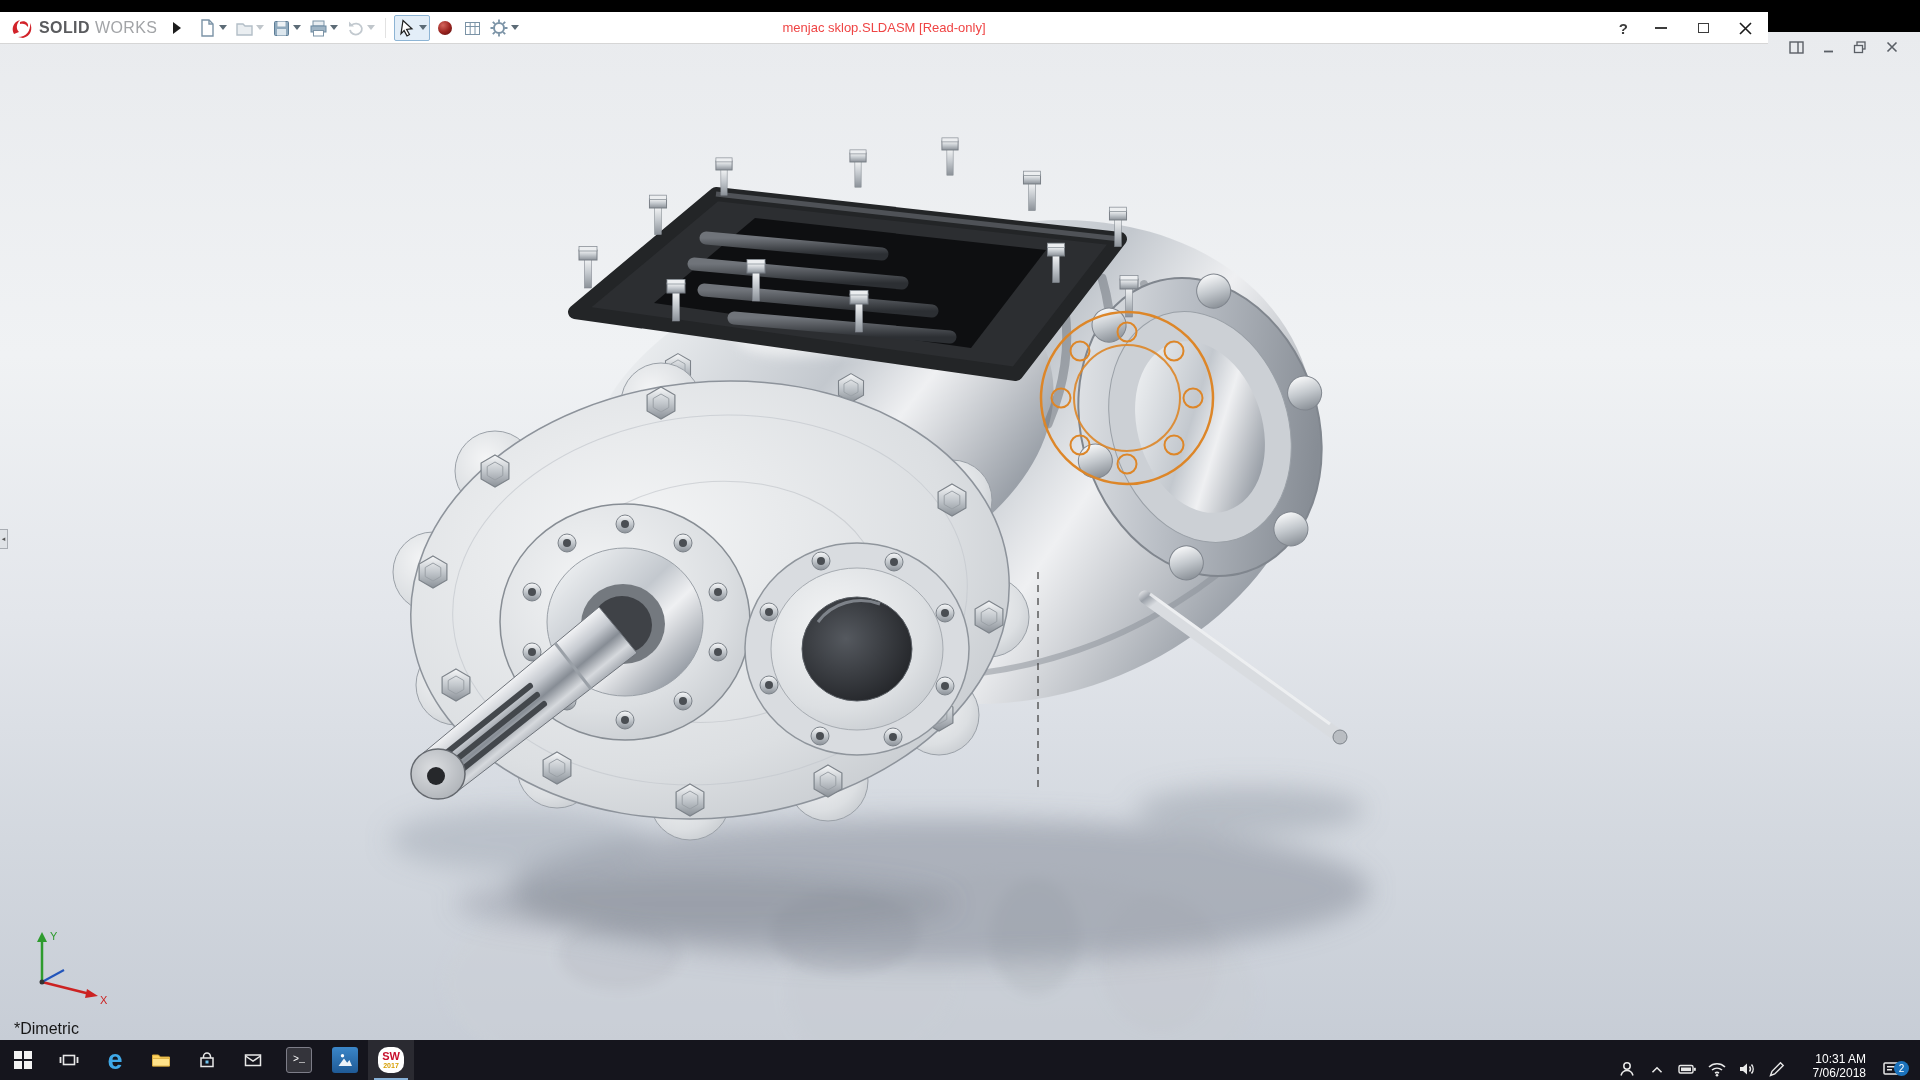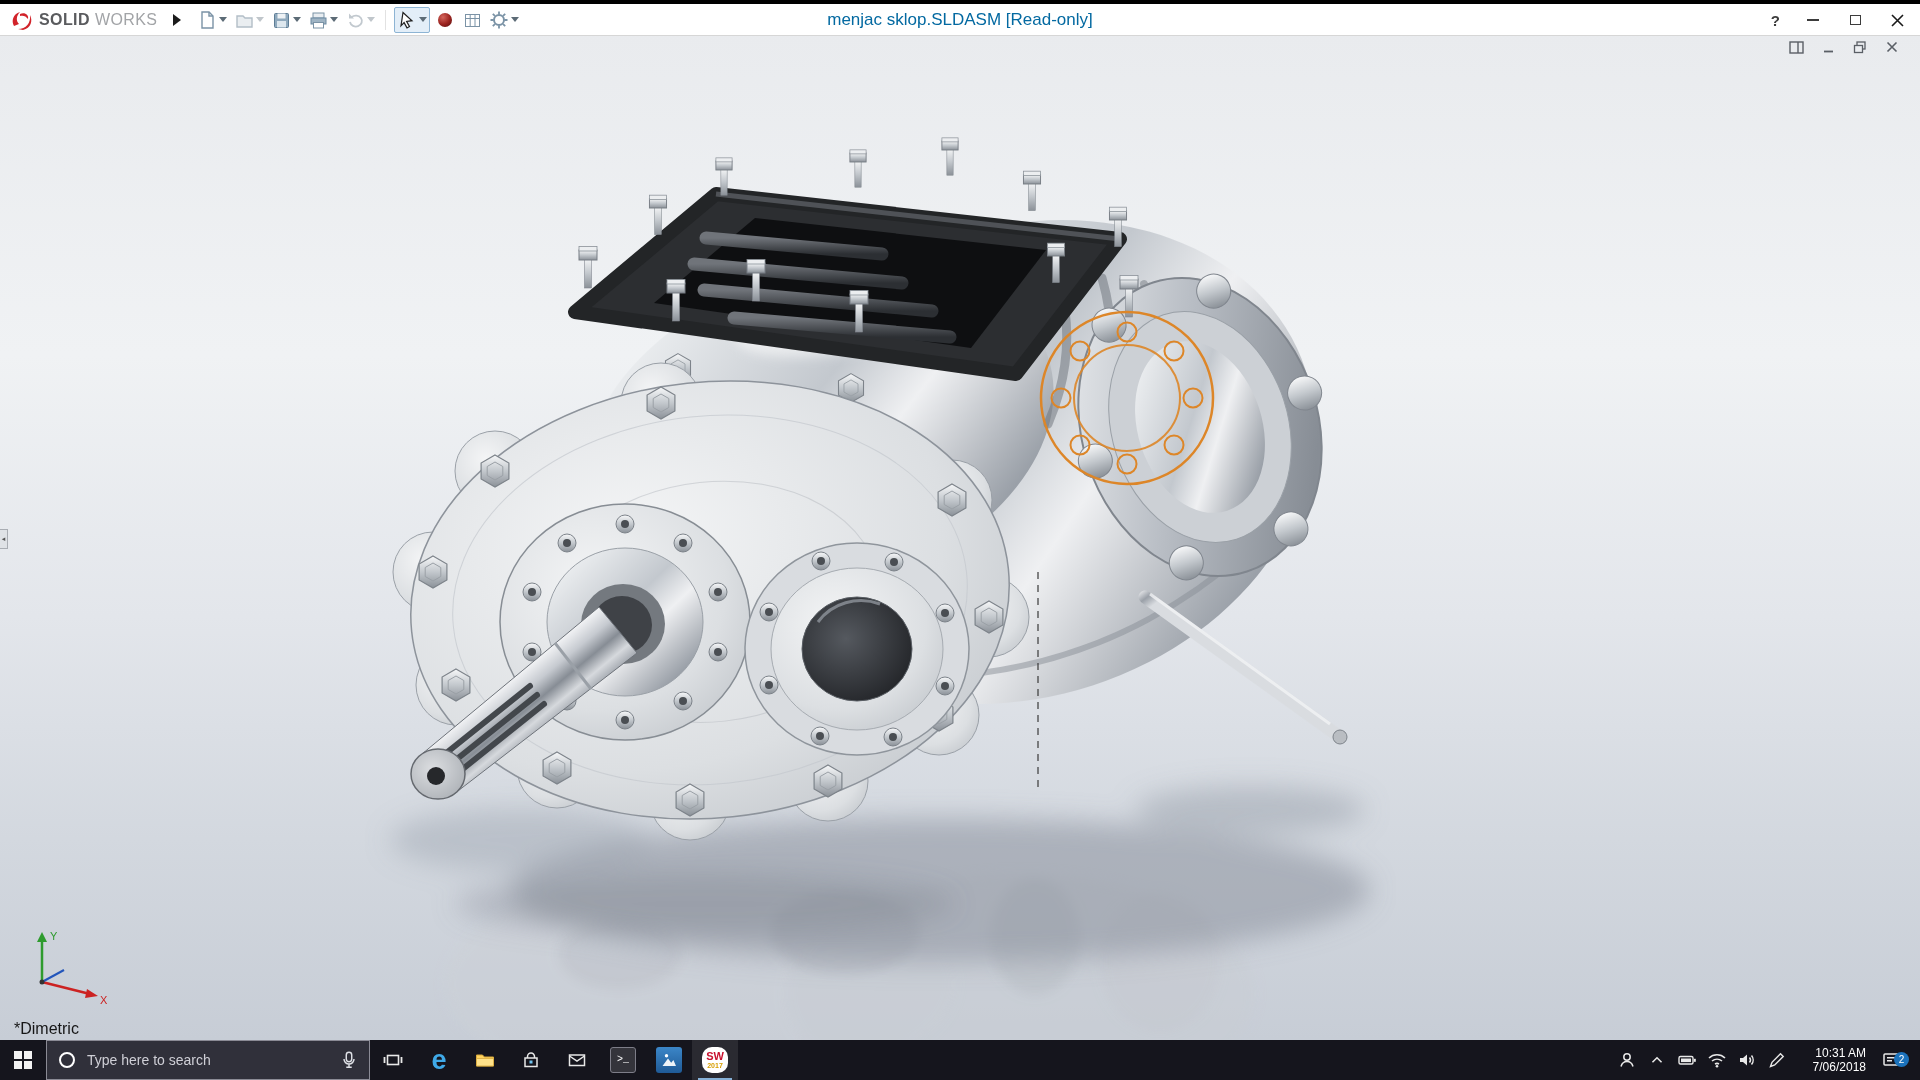--- a/index.html
+++ b/index.html
@@ -1,35 +1,35 @@
 <!DOCTYPE html>
 <html><head>
 <meta charset="utf-8">
 <style>
   * { margin:0; padding:0; box-sizing:border-box; }
   html,body { width:1920px; height:1080px; overflow:hidden; font-family:"Liberation Sans",sans-serif; background:#000; }
 
   
-  .titlebar { position:absolute; top:4px; left:0; width:1920px; height:32px; background:#ffffff;
+  .titlebar { position:absolute; top:12px; left:0; width:1768px; height:32px; background:#ffffff;
               border-bottom:1px solid #d6d6d6; display:flex; align-items:center; z-index:50; }
   .logo-wrap { display:flex; align-items:center; gap:5px; padding-left:10px; }
   .logo-solid { font-size:16px; font-weight:bold; color:#5a5b5e; letter-spacing:.4px; }
   .logo-works { font-size:16px; font-weight:normal; color:#a2a4a7; letter-spacing:.4px; }
   .menu-arrow { width:0; height:0; border-left:8px solid #1c1c1c; border-top:6px solid transparent;
                 border-bottom:6px solid transparent; margin:0 14px 0 16px; cursor:pointer; }
   .tbar { display:flex; align-items:center; gap:3px; }
   .tbtn { display:flex; align-items:center; height:26px; padding:2px 2px; border-radius:2px; cursor:pointer; }
   .tbtn svg { display:block; }
   .caret { width:0; height:0; border-left:4px solid transparent; border-right:4px solid transparent;
            border-top:5px solid #5c6b76; margin-left:2px; }
   .caret.dis { border-top-color:#c0c6cb; }
   .tool-active { background:#e3eef8; border:1px solid #8db4d4; border-radius:2px; }
   .tb-sep { width:1px; height:20px; background:#e2e2e2; margin:0 5px; }
   .doc-title { position:absolute; left:50%; top:0; transform:translateX(-50%); height:32px; line-height:32px;
-               font-size:17px; color:#0369a1; white-space:nowrap; }
+               font-size:13px; color:#ef4444; white-space:nowrap; }
   .win-ctrls { position:absolute; right:14px; top:0; height:32px; display:flex; align-items:center; gap:24px; }
   .help-glyph { font-size:15px; color:#3c3c3c; font-weight:bold; cursor:pointer; }
   .wc { display:flex; align-items:center; justify-content:center; width:18px; height:18px; cursor:pointer; }
   .wc-min { width:12px; height:2px; background:#3c3c3c; }
   .wc-restore { width:11px; height:10px; border:1.5px solid #3c3c3c; }
 
   
   .viewport { position:absolute; top:32px; left:0; width:1920px; height:1008px;
               background:linear-gradient(180deg,#e9ebee 0%,#f0f2f4 32%,#e3e6eb 58%,#d3d8df 80%,#c7cdd6 100%); }
   .scene { position:absolute; inset:0; }
@@ -55,21 +55,21 @@
   .edge-e { font-size:27px; font-weight:bold; color:#3fa9e8; line-height:1; }
   .tile { width:26px; height:26px; border-radius:3px; display:flex; flex-direction:column; align-items:center; justify-content:center; }
   .tile-term { background:#34343b; border:1px solid #7d7d88; }
   .tile-term span { color:#ffffff; font-family:"Liberation Mono",monospace; font-size:10px; line-height:1; }
   .tile-blue { background:linear-gradient(180deg,#3b86c8,#1f5a96); }
   .tile-sw { background:#ffffff; border-radius:10px; }
   .tile-sw .sw1 { color:#c8102e; font-weight:bold; font-size:11px; line-height:11px; }
   .tile-sw .sw2 { color:#d79e00; font-weight:bold; font-size:7px; line-height:8px; }
   .run-ind { position:absolute; bottom:0; left:6px; right:6px; height:2px; background:#86b0d6; }
   .tk-active { background:rgba(255,255,255,.09); }
-  .tray { margin-left:auto; display:flex; align-items:center; }
+  .tray { margin-left:auto; display:flex; align-items:flex-end; }
   .tray-btn { width:30px; display:flex; align-items:center; justify-content:center; cursor:pointer; }
   .clock { width:78px; display:flex; flex-direction:column; align-items:flex-end; justify-content:center;
            color:#ffffff; font-size:12px; line-height:14px; padding-right:4px; cursor:pointer; }
   .ac-btn { width:42px; position:relative; display:flex; align-items:center; justify-content:center; cursor:pointer; }
   .badge { position:absolute; right:3px; bottom:4px; min-width:15px; height:15px; border-radius:8px; background:#1b72bc;
            color:#fff; font-size:10px; line-height:15px; text-align:center; padding:0 2px; }
   .show-desktop { width:8px; border-left:1px solid #3c3c46; cursor:pointer; }
 </style>
 </head>
 <body>
@@ -466,30 +466,20 @@
 <div class="taskbar">
   <div class="tk-btn">
     <div class="start-grid">
         <span></span>
         <span></span>
         <span></span>
         <span></span>
       </div>
   </div>
 
-  <div class="searchbox">
-    <svg width="20" height="20" viewBox="0 0 20 20">
-      <circle cx="10" cy="10" r="7" fill="none" stroke="#ffffff" stroke-width="2"></circle>
-    </svg>
-    <input type="text" readonly="" placeholder="Type here to search" style="">
-    <svg width="20" height="20" viewBox="0 0 22 22">
-      <rect x="8" y="2.5" width="6" height="10.5" rx="3" fill="none" stroke="#dfe1e6" stroke-width="1.6"></rect>
-      <path d="M5.5 10a5.5 5.5 0 0 0 11 0M11 15.5V19M8 19h6" fill="none" stroke="#dfe1e6" stroke-width="1.6"></path>
-    </svg>
-  </div>
 
   <div class="tk-btn">
     <svg width="22" height="22" viewBox="0 0 22 22">
       <rect x="5.5" y="6.5" width="11" height="9" fill="none" stroke="#e8e8e8" stroke-width="1.6"></rect>
       <path d="M2.5 8v6M19.5 8v6" stroke="#e8e8e8" stroke-width="1.8"></path>
     </svg>
   </div>
   <div class="tk-btn">
     <span class="edge-e">e</span>
   </div>

